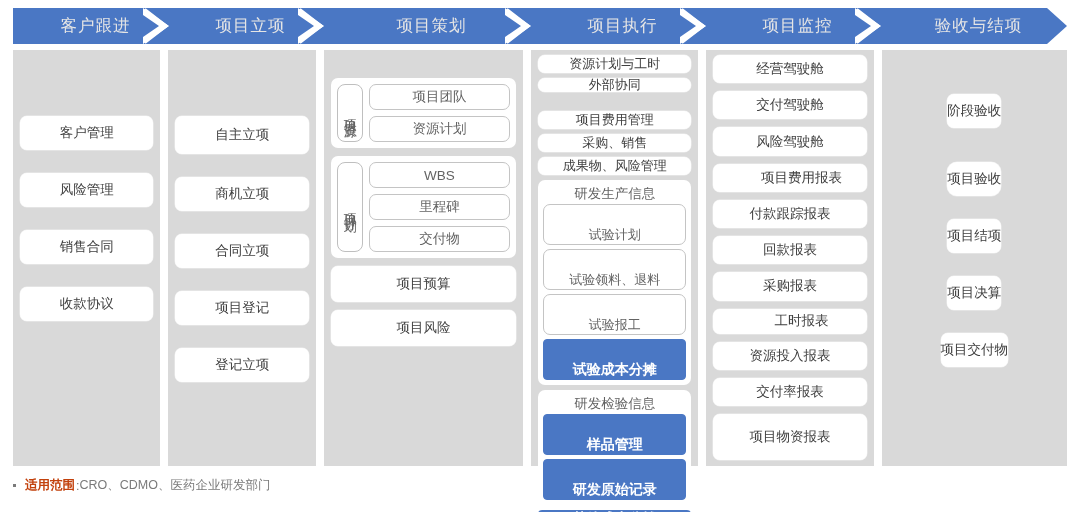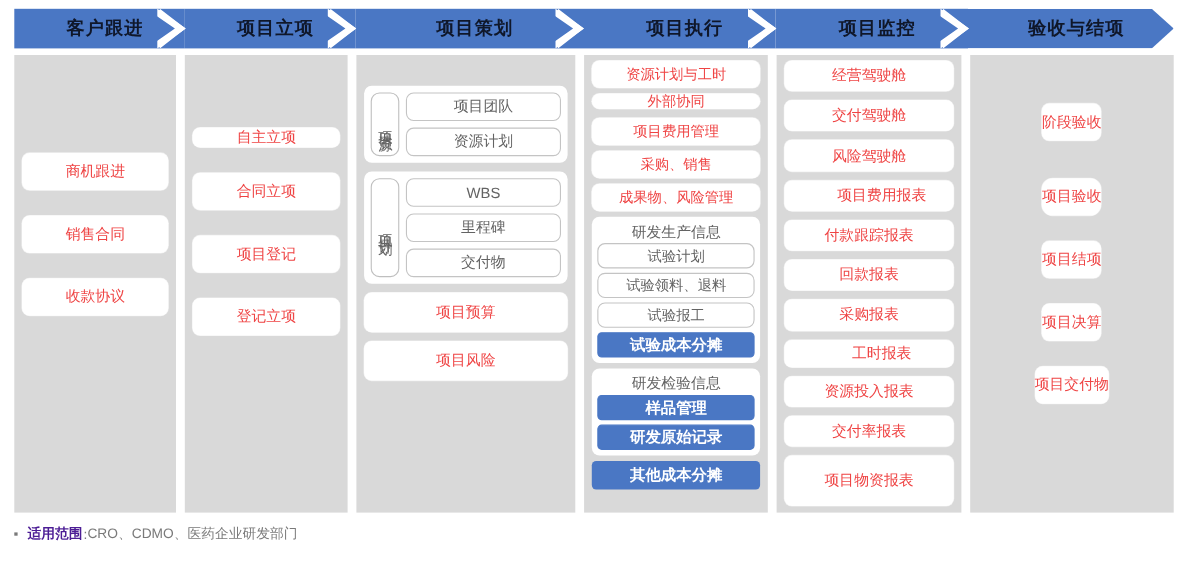--- a/index.html
+++ b/index.html
@@ -13,21 +13,21 @@
 
   
   .arrow-bar{
     position:absolute;left:13px;top:8px;width:1054px;height:36px;
     display:flex;
   }
   .arrow{
     position:relative;
     background:#4a77c4;
     display:flex;align-items:center;justify-content:center;
-    color:#0f172a;font-size:16.5px;font-weight:bold;
+    color:#e5e5e5;font-size:16.5px;font-weight:normal;
     letter-spacing:1px;
   }
   .arrow .lbl{position:relative;z-index:2;padding-left:10px;}
   
   .arrow .sep{
     position:absolute;right:-1px;top:0;width:26px;height:36px;z-index:3;
     pointer-events:none;
   }
   .arrow:last-child .sep{display:none;}
   .arrow:last-child{
@@ -42,21 +42,21 @@
     box-sizing:border-box;
     padding:6px 7px;
     display:flex;flex-direction:column;
   }
   .col:last-child{margin-right:0;}
 
   
   .card{
     background:#ffffff;
     border-radius:7px;
-    color:#ef4444;
+    color:#404040;
     font-size:13.5px;
     text-align:center;
     display:flex;align-items:center;justify-content:center;
     box-sizing:border-box;
     box-shadow:0 0 0 0.5px #f0f0f0;
   }
 
   
   .group{
     background:#ffffff;border-radius:7px;
@@ -84,21 +84,21 @@
 
   
   .subgroup{
     background:#ffffff;border-radius:7px;
     padding:4px 5px 5px;box-sizing:border-box;margin-bottom:5px;
   }
   .subgroup .title{
     color:#636363;font-size:13.5px;text-align:center;
     line-height:20px;
   }
-  .subgroup .chip{margin-bottom:4px;height:23px;font-size:13px;}
+  .subgroup .chip{margin-bottom:4px;height:41px;font-size:13px;align-items:flex-end;}
   .subgroup .chip:last-child{margin-bottom:0;}
   .subgroup .chip.blue{
     background:#4a77c4;color:#fff;font-weight:bold;border-color:#4a77c4;
     border-radius:4px;font-size:14px;
   }
   .standalone-blue{
     background:#4a77c4;color:#ffffff;font-weight:bold;font-size:14px;
     border-radius:4px;height:26px;
     display:flex;align-items:center;justify-content:center;
   }
@@ -106,21 +106,21 @@
   
   .footer{
     position:absolute;left:13px;top:477px;
     display:flex;align-items:center;
     font-size:12.5px;color:#7a7a7a;
   }
   .footer .bullet{
     width:3px;height:3px;background:#7a7a7a;border-radius:0;
     margin-right:9px;display:inline-block;
   }
-  .footer .strong{color:#4c1d95;font-weight:bold;margin-right:1px;}
+  .footer .strong{color:#c2410c;font-weight:bold;margin-right:1px;}
 </style>
 </head>
 <body>
 
 <div id="root">
 
   <div class="arrow-bar" id="arrowBar">
       <div class="arrow" style="width: 155px;">
         <span class="lbl">客户跟进</span>
         <div class="sep"><svg width="26" height="36" viewBox="0 0 26 36">
@@ -156,33 +156,39 @@
             <polyline points="2,1 24,18 2,35" fill="none" stroke="#ffffff" stroke-width="2"></polyline>
           </svg></div>
       </div>
       <div class="arrow" style="width: 187px;">
         <span class="lbl">验收与结项</span>
       </div>
     </div>
 
   <div class="cols" id="cols">
       <div class="col" style="width: 148px; padding-top: 66px;">
-        <div class="card" style="height: 34px; margin-top: 23px;">
-          <span>商机跟进</span>
+        <div class="card" style="height: 34px;">
+          <span>客户管理</span>
+        </div>
+        <div class="card" style="height: 34px; margin-top: 23px;">
+          <span>风险管理</span>
         </div>
         <div class="card" style="height: 34px; margin-top: 23px;">
           <span>销售合同</span>
         </div>
         <div class="card" style="height: 34px; margin-top: 23px;">
           <span>收款协议</span>
         </div>
       </div>
       <div class="col" style="width: 148px; padding-top: 66px;">
-        <div class="card" style="height: 18px;">
+        <div class="card" style="height: 38px;">
           <span>自主立项</span>
+        </div>
+        <div class="card" style="height: 34px; margin-top: 23px;">
+          <span>商机立项</span>
         </div>
         <div class="card" style="height: 34px; margin-top: 23px;">
           <span>合同立项</span>
         </div>
         <div class="card" style="height: 34px; margin-top: 23px;">
           <span>项目登记</span>
         </div>
         <div class="card" style="height: 34px; margin-top: 23px;">
           <span>登记立项</span>
         </div>
@@ -217,21 +223,21 @@
           <span>项目预算</span>
         </div>
         <div class="card" style="height: 36px; margin-bottom: 8px;">
           <span>项目风险</span>
         </div>
       </div>
       <div class="col" style="width: 168px; padding-top: 5px;">
         <div class="card" style="height: 25px; margin-bottom: 5px; font-size: 13px;">
           <span>资源计划与工时</span>
         </div>
-        <div class="card" style="height: 14px; margin-bottom: 8px; font-size: 13px;">
+        <div class="card" style="height: 14px; margin-bottom: 19px; font-size: 13px;">
           <span>外部协同</span>
         </div>
         <div class="card" style="height: 25px; margin-bottom: 5px; font-size: 13px;">
           <span>项目费用管理</span>
         </div>
         <div class="card" style="height: 25px; margin-bottom: 5px; font-size: 13px;">
           <span>采购、销售</span>
         </div>
         <div class="card" style="height: 25px; margin-bottom: 5px; font-size: 13px;">
           <span>成果物、风险管理</span>

